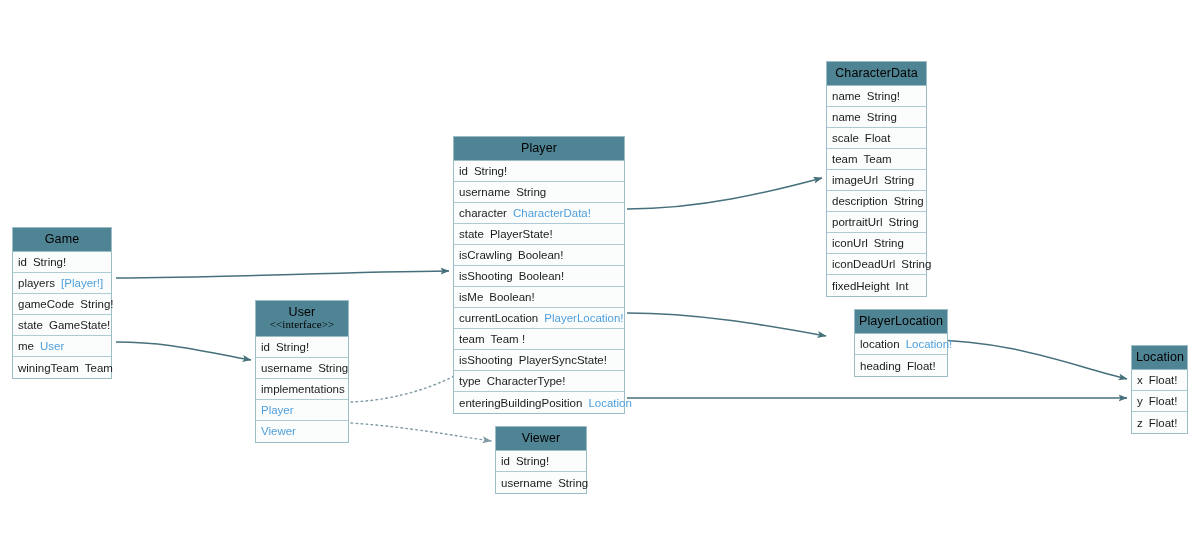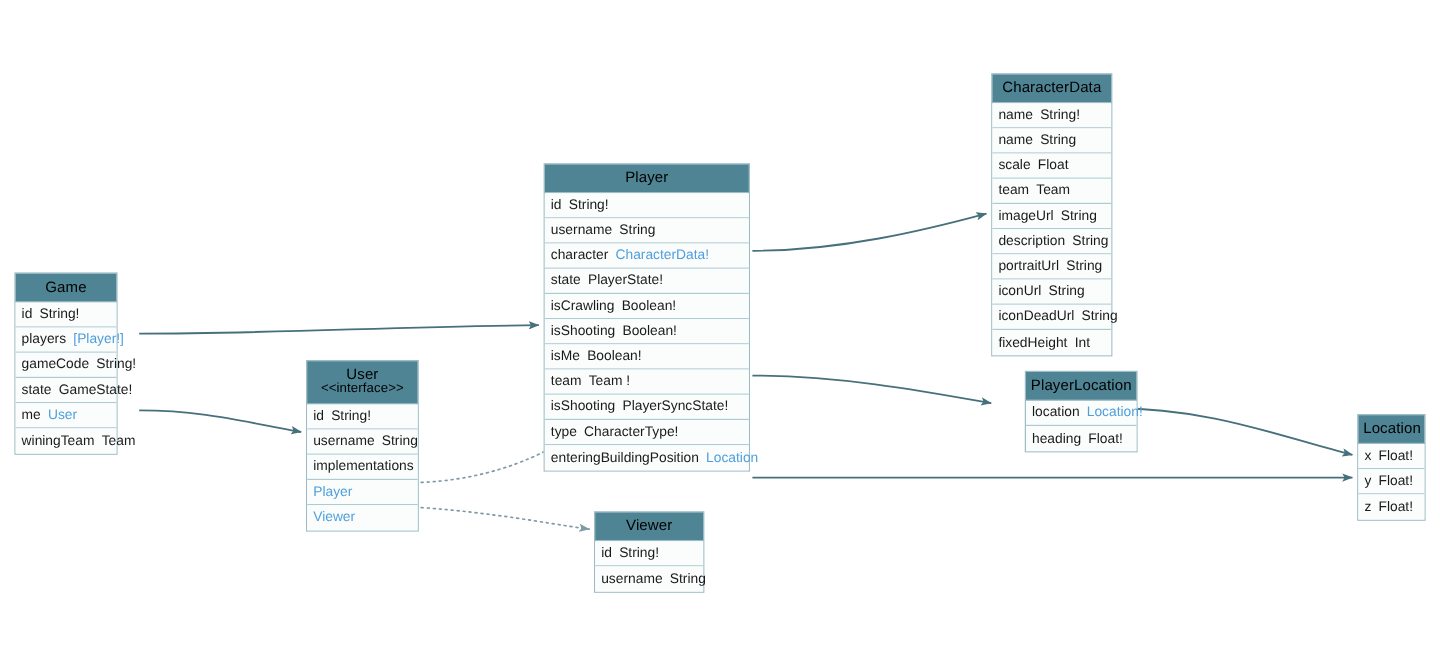--- a/index.html
+++ b/index.html
@@ -38,20 +38,21 @@
     line-height: 1.12;
     padding: 4px 4px 5px 4px;
     box-sizing: border-box;
     border-bottom: 1px solid #9cbcc6;
     letter-spacing: 0.1px;
   }
   .entity .hdr .sub {
     display: block;
     font-size: 11px;
     line-height: 1.05;
+    font-family: Liberation Serif, serif;
   }
   .entity .row {
     display: flex;
     align-items: center;
     box-sizing: border-box;
     border-bottom: 1px solid #aecbd3;
     background: #fbfdfd;
     font-size: 11.5px;
     color: #1a1a1a;
     height: 21px;
@@ -99,21 +100,21 @@
         <path d="M 627 209 C 700 209 770 192 822 178" fill="none" stroke="#46707c" stroke-width="1.5" marker-end="url(#arrowhead)"></path>
         <path d="M 627 313 C 700 313 770 326 826 336" fill="none" stroke="#46707c" stroke-width="1.5" marker-end="url(#arrowhead)"></path>
         <path d="M 627 398 C 800 398 980 398 1127 398" fill="none" stroke="#46707c" stroke-width="1.5" marker-end="url(#arrowhead)"></path>
         <path d="M 926 340 C 1010 340 1070 365 1127 379" fill="none" stroke="#46707c" stroke-width="1.5" marker-end="url(#arrowhead)"></path>
         <path d="M 351 402 C 400 400 440 385 465 370" fill="none" stroke="#7e9aa3" stroke-width="1.4" stroke-dasharray="1.6 3.4" stroke-linecap="round" marker-end="url(#arrowhead-dotted)"></path>
         <path d="M 351 423 C 410 427 455 436 491 441" fill="none" stroke="#7e9aa3" stroke-width="1.4" stroke-dasharray="1.6 3.4" stroke-linecap="round" marker-end="url(#arrowhead-dotted)"></path>
       </g>
   </svg>
 
   <div id="entity-layer">
-      <div class="entity" style="left: 12px; top: 227px; width: 86px;">
+      <div class="entity" style="left: 12px; top: 227px; width: 100px;">
         <div class="hdr"><span>Game</span></div>
         <div class="row">
           <span class="fname">id</span>
           <span class="ftype">String!</span>
         </div>
         <div class="row">
           <span class="fname">players</span>
           <span class="ftype link">[Player!]</span>
         </div>
         <div class="row">
@@ -177,20 +178,24 @@
         </div>
         <div class="row">
           <span class="fname">isShooting</span>
           <span class="ftype">Boolean!</span>
         </div>
         <div class="row">
           <span class="fname">isMe</span>
           <span class="ftype">Boolean!</span>
         </div>
         <div class="row">
+          <span class="fname">currentLocation</span>
+          <span class="ftype link">PlayerLocation!</span>
+        </div>
+        <div class="row">
           <span class="fname">team</span>
           <span class="ftype">Team !</span>
         </div>
         <div class="row">
           <span class="fname">isShooting</span>
           <span class="ftype">PlayerSyncState!</span>
         </div>
         <div class="row">
           <span class="fname">type</span>
           <span class="ftype">CharacterType!</span>

